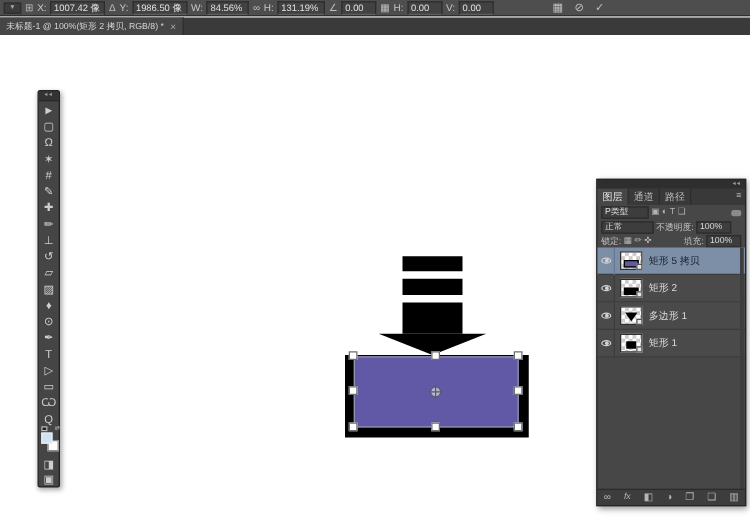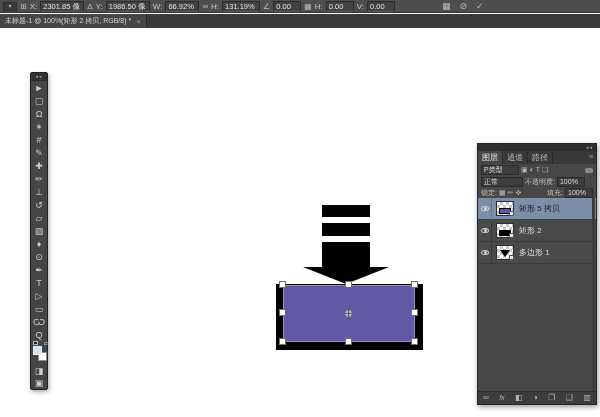--- a/index.html
+++ b/index.html
@@ -103,26 +103,26 @@
 </style>
 </head>
 <body>
 
 <div class="screen">
 
   <div class="options-bar">
     <span class="ob-preset">▾</span>
     <span class="ob-icon">⊞</span>
     <span class="ob-label">X:</span>
-    <span class="obf" style="width:44px">2301.85 像</span>
+    <span class="obf" style="width:44px">1007.42 像</span>
     <span class="ob-icon">Δ</span>
     <span class="ob-label">Y:</span>
     <span class="obf" style="width:44px">1986.50 像</span>
     <span class="ob-label">W:</span>
-    <span class="obf" style="width:34px">66.92%</span>
+    <span class="obf" style="width:34px">84.56%</span>
     <span class="ob-icon">∞</span>
     <span class="ob-label">H:</span>
     <span class="obf" style="width:38px">131.19%</span>
     <span class="ob-icon">∠</span>
     <span class="obf" style="width:28px">0.00</span>
     <span class="ob-icon">▦</span>
     <span class="ob-label">H:</span>
     <span class="obf" style="width:28px">0.00</span>
     <span class="ob-label">V:</span>
     <span class="obf" style="width:28px">0.00</span>
@@ -245,20 +245,30 @@
       <div class="layer-row" style="top:44px">
         <span class="eye-cell">
             <span class="eye-icon"></span>
           </span>
         <span class="thumb">
             <span class="t-shape t-tri"></span>
             <span class="badge"></span>
           </span>
         <span class="layer-name">多边形 1</span>
       </div>
+      <div class="layer-row" style="top:66px">
+        <span class="eye-cell">
+            <span class="eye-icon"></span>
+          </span>
+        <span class="thumb">
+            <span class="t-shape t-rect-small"></span>
+            <span class="badge"></span>
+          </span>
+        <span class="layer-name">矩形 1</span>
+      </div>
     </div>
     <div class="panel-scroll"></div>
 
     <div class="lp-bottom">
       <span>∞</span>
       <span class="fx">fx</span>
       <span>◧</span>
       <span>◑</span>
       <span>❐</span>
       <span>❏</span>

